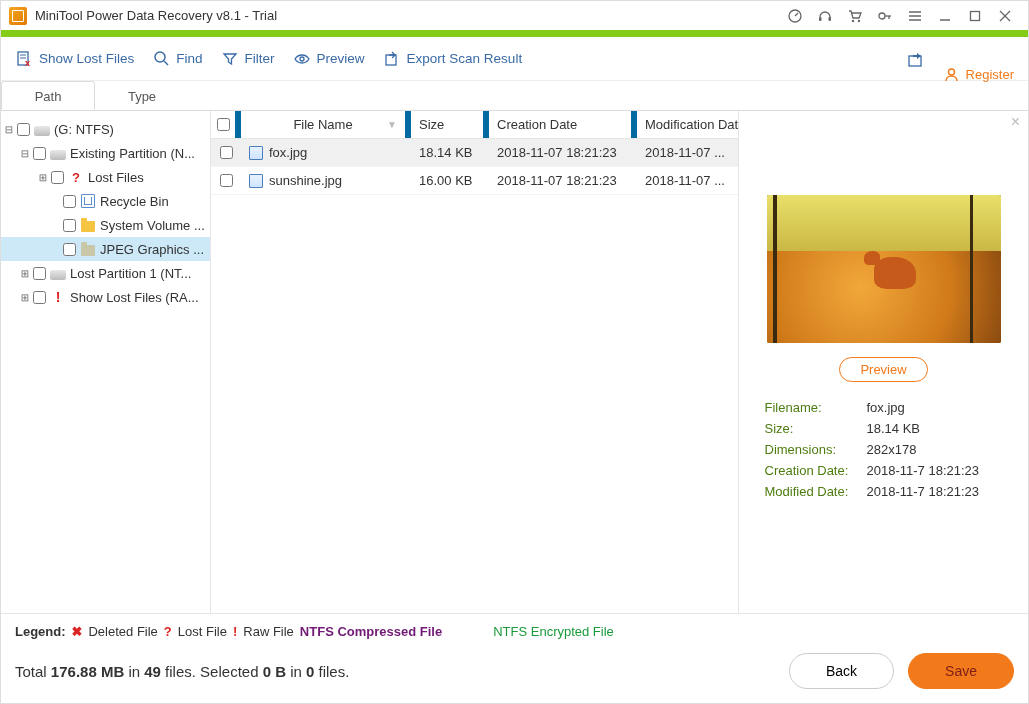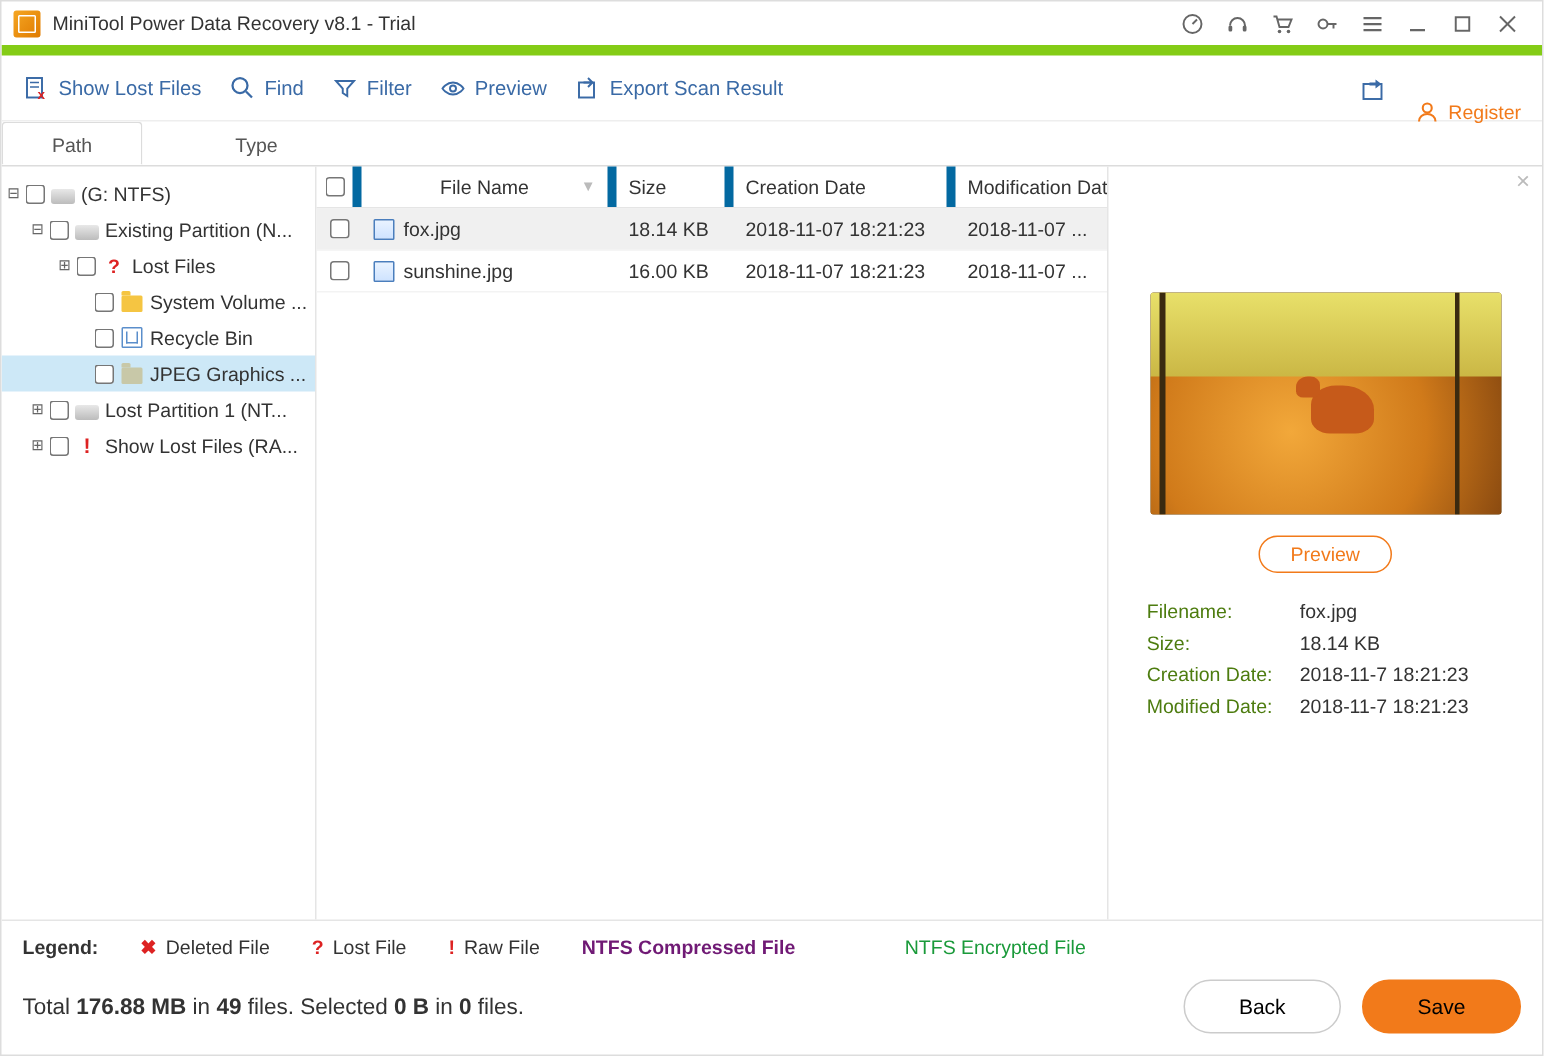--- a/index.html
+++ b/index.html
@@ -9,21 +9,21 @@
 .titlebar .app-icon::after{content:"";position:absolute;inset:3px;border:1px solid #fff;border-radius:1px;}
 .titlebar .title { flex: 0 0 auto; font-size: 13px; }
 .titlebar .spacer { flex: 1; }
 .titlebar .win-btn { width: 30px; height: 28px; display:flex;align-items:center;justify-content:center; color:#666; cursor:pointer; }
 .toolbar { display:flex; align-items:center; height:44px; padding: 0 14px; gap: 18px; border-bottom:1px solid #eee;}
 .tbtn { display:flex; align-items:center; gap:6px; color:#3a6aa6; cursor:pointer; font-size:13.5px; }
 .tbtn .ic { width:18px;height:18px;display:flex;align-items:center;justify-content:center;}
 .toolbar .spacer{flex:1;}
 .register{ color:#f27a1a; display:flex;align-items:center;gap:6px;cursor:pointer;margin-top:32px;}
 .export-icon{width:18px;height:18px;display:flex;align-items:center;justify-content:center;color:#3a6aa6;cursor:pointer;}
-.tabs { display:flex; height:30px; border-bottom:1px solid #dcdcdc; padding-left:0;gap:29px;}
+.tabs { display:flex; height:30px; border-bottom:1px solid #dcdcdc; padding-left:0;}
 .tab { width:94px; text-align:center; line-height:29px; font-size:13px; color:#555; cursor:pointer; border:1px solid transparent; border-bottom:none;}
 .tab.active{ background:#fff; border-color:#dcdcdc; border-bottom:1px solid #fff; position:relative; top:0px; border-radius:3px 3px 0 0;}
 .main { flex:1; display:flex; min-height:0;}
 .tree { width:210px; border-right:1px solid #e5e5e5; padding-top:6px; overflow:hidden;}
 .tree-row{ display:flex;align-items:center; height:24px; font-size:13px; white-space:nowrap; overflow:hidden; text-overflow:ellipsis; padding-right:4px; cursor:pointer;}
 .tree-row input[type=checkbox]{margin:0 4px 0 2px;}
 .tree-row .twist{width:12px;text-align:center;color:#666;font-size:10px;}
 .tree-row .ticon{width:16px;height:16px;margin-right:4px;display:flex;align-items:center;justify-content:center;}
 .tree-row.sel{ background:#cde8f7; }
 .drive-icon{background:linear-gradient(#e8e8e8,#bcbcbc);border-radius:2px;width:16px;height:10px;margin-top:3px;}
@@ -60,33 +60,33 @@
 .preview-img .ground{position:absolute;bottom:0;left:0;right:0;height:62%;background:radial-gradient(circle at 40% 40%, #f2a83a, #d07a1a 60%, #8a4a10);}
 .preview-img .tree1{position:absolute;top:0;left:6px;width:4px;height:100%;background:#3a2a10;}
 .preview-img .tree2{position:absolute;top:0;right:28px;width:3px;height:100%;background:#3a2a10;}
 .preview-img .fox{position:absolute;left:46%;top:42%;width:42px;height:32px;background:#c65a1a;border-radius:40% 50% 30% 30%;}
 .preview-img .fox::after{content:"";position:absolute;left:-10px;top:-6px;width:16px;height:14px;background:#c65a1a;border-radius:50% 40% 30% 30%;}
 .pv-btn{margin-top:14px;border:1px solid #f27a1a;color:#f27a1a;background:#fff;border-radius:14px;padding:4px 20px;font-size:13px;cursor:pointer;}
 .meta{width:238px;margin-top:18px;font-size:13px;}
 .meta-row{display:flex;margin-bottom:6px;}
 .meta-row .k{width:102px;color:#4d7c0f;}
 .meta-row .v{flex:1;color:#333;}
-.legend{border-top:1px solid #e5e5e5;padding:10px 14px 6px;display:flex;align-items:center;gap:28px;font-size:13px;}
+.legend{border-top:1px solid #e5e5e5;padding:10px 14px 6px;display:flex;align-items:center;gap:6px;font-size:13px;}
 .legend b{font-weight:bold;}
 .lg{display:flex;align-items:center;gap:6px;}
 .lg.del{color:#333;} .lg.del .sym{color:#d22;font-weight:bold;}
 .lg.lost .sym{color:#d22;font-weight:bold;}
 .lg.raw .sym{color:#d22;font-weight:bold;}
 .lg.comp{color:#701a75;font-weight:bold;}
 .lg.enc{color:#1a9a3a;margin-left:45px;}
 .footer{display:flex;align-items:center;padding:8px 14px 14px;gap:14px;}
 .footer .stats{font-size:15px;}
 .footer .spacer{flex:1;}
 .btn{border-radius:20px;height:36px;padding:0 36px;font-size:14px;cursor:pointer;border:1px solid #ccc;background:#fff;}
-.btn.primary{background:#f27a1a;color:#000000;border-color:#f27a1a;}
+.btn.primary{background:#f27a1a;color:#7f1d1d;border-color:#f27a1a;}
 svg{display:block;}
 </style>
 </head>
 <body>
 
 <div class="titlebar">
   <div class="app-icon"></div>
   <div class="title">MiniTool Power Data Recovery v8.1 - Trial</div>
   <div class="spacer"></div>
   <div class="win-btn">
@@ -235,31 +235,31 @@
       <input type="checkbox" style="">
       <span class="ticon">
           <span class="qmark">?</span>
         </span>
       <span>Lost Files</span>
     </div>
     <div class="tree-row" style="padding-left:48px">
       <span class="twist"></span>
       <input type="checkbox" style="">
       <span class="ticon">
-          <span class="folder-icon"></span>
-        </span>
-      <span>System Volume ...</span>
+          <span class="recycle"></span>
+        </span>
+      <span>Recycle Bin</span>
     </div>
     <div class="tree-row" style="padding-left:48px">
       <span class="twist"></span>
       <input type="checkbox" style="">
       <span class="ticon">
-          <span class="recycle"></span>
-        </span>
-      <span>Recycle Bin</span>
+          <span class="folder-icon"></span>
+        </span>
+      <span>System Volume ...</span>
     </div>
     <div class="tree-row sel" style="padding-left:48px">
       <span class="twist"></span>
       <input type="checkbox" style="">
       <span class="ticon">
           <span class="folder-icon folder-gray"></span>
         </span>
       <span>JPEG Graphics ...</span>
     </div>
     <div class="tree-row" style="padding-left:18px">
@@ -330,20 +330,24 @@
     </div>
     <button class="pv-btn">Preview</button>
     <div class="meta">
       <div class="meta-row">
           <div class="k">Filename:</div>
           <div class="v">fox.jpg</div>
         </div>
       <div class="meta-row">
           <div class="k">Size:</div>
           <div class="v">18.14 KB</div>
+        </div>
+      <div class="meta-row">
+          <div class="k">Dimensions:</div>
+          <div class="v">282x178</div>
         </div>
       <div class="meta-row">
           <div class="k">Creation Date:</div>
           <div class="v">2018-11-7 18:21:23</div>
         </div>
       <div class="meta-row">
           <div class="k">Modified Date:</div>
           <div class="v">2018-11-7 18:21:23</div>
         </div>
     </div>

